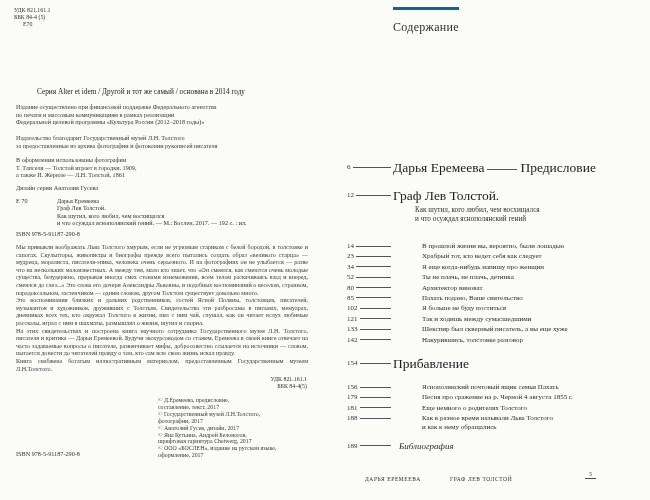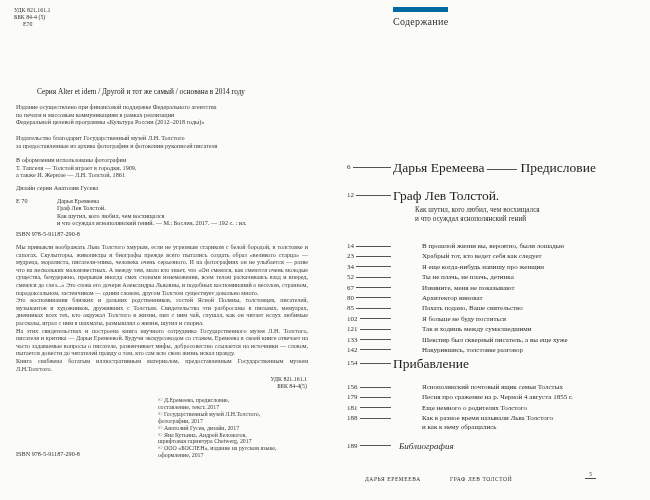--- a/index.html
+++ b/index.html
@@ -27,22 +27,22 @@
   .entry-row{position:absolute;left:16px;top:197px;display:flex;font-size:6.2px;line-height:7.4px;color:#333;}
   .entry-code{width:41px;flex:none;}
   .isbn-1{position:absolute;left:16px;top:230px;font-size:6.2px;color:#333;}
   .annotation{position:absolute;left:16px;top:244px;width:292px;font-size:6.1px;line-height:7.6px;text-align:justify;color:#3d3d3d;}
   .annotation p{margin:0;}
   .cat-bottom{position:absolute;right:18px;top:376px;font-size:5.9px;line-height:7px;text-align:right;color:#333;}
   .copyright{position:absolute;left:158px;top:397px;font-size:5.9px;line-height:6.9px;color:#3a3a3a;}
   .isbn-2{position:absolute;left:16px;top:450px;font-size:6.2px;color:#333;}
 
   
-  .toc-header{position:absolute;left:68px;top:7px;font-size:10px;letter-spacing:0.3px;color:#2e2e2e;
-    border-top:5px solid #0369a1;padding-top:4px;display:inline-block;}
+  .toc-header{position:absolute;left:68px;top:7px;font-size:12px;letter-spacing:0.3px;color:#2e2e2e;
+    border-top:3px solid #0369a1;padding-top:10px;display:inline-block;}
   .toc-col{position:absolute;left:22px;width:292px;}
   .toc-row{display:flex;align-items:flex-start;}
   .numrule{display:flex;align-items:center;width:46px;flex:none;height:8px;}
   .num{font-size:7px;color:#333;flex:none;}
   .rule{flex:1;border-top:1px solid #555;margin:0 2px 0 2px;height:0;}
   .ttl{font-size:7px;line-height:9px;color:#2b2b2b;padding-left:29px;}
   .toc-item{margin-bottom:1.4px;}
   .toc-big{display:flex;align-items:flex-end;}
   .toc-big .numrule{padding-bottom:4px;}
   .ttl-big{font-size:13.5px;line-height:15px;color:#1d1d1d;}
@@ -190,27 +190,20 @@
         </div>
         <div class="toc-row toc-item">
           <span class="numrule">
               <span class="num">52</span>
               <span class="rule"></span>
             </span>
           <span class="ttl">Ты не плачь, не плачь, детинка</span>
         </div>
         <div class="toc-row toc-item">
           <span class="numrule">
-              <span class="num">67</span>
-              <span class="rule"></span>
-            </span>
-          <span class="ttl">Извините, меня не показывают</span>
-        </div>
-        <div class="toc-row toc-item">
-          <span class="numrule">
               <span class="num">80</span>
               <span class="rule"></span>
             </span>
           <span class="ttl">Архитектор виноват</span>
         </div>
         <div class="toc-row toc-item">
           <span class="numrule">
               <span class="num">85</span>
               <span class="rule"></span>
             </span>
@@ -253,21 +246,21 @@
         </span>
         <span class="ttl-big">Прибавление</span>
       </div>
 
       <div class="items-2">
         <div class="toc-row toc-item">
           <span class="numrule">
               <span class="num">156</span>
               <span class="rule"></span>
             </span>
-          <span class="ttl">Яснополянский почтовый ящик семьи Толстых</span>
+          <span class="ttl">Яснополянский почтовый ящик семьи Пахать</span>
         </div>
         <div class="toc-row toc-item">
           <span class="numrule">
               <span class="num">179</span>
               <span class="rule"></span>
             </span>
           <span class="ttl">Песня про сражение на р. Черной 4 августа 1855 г.</span>
         </div>
         <div class="toc-row toc-item">
           <span class="numrule">

